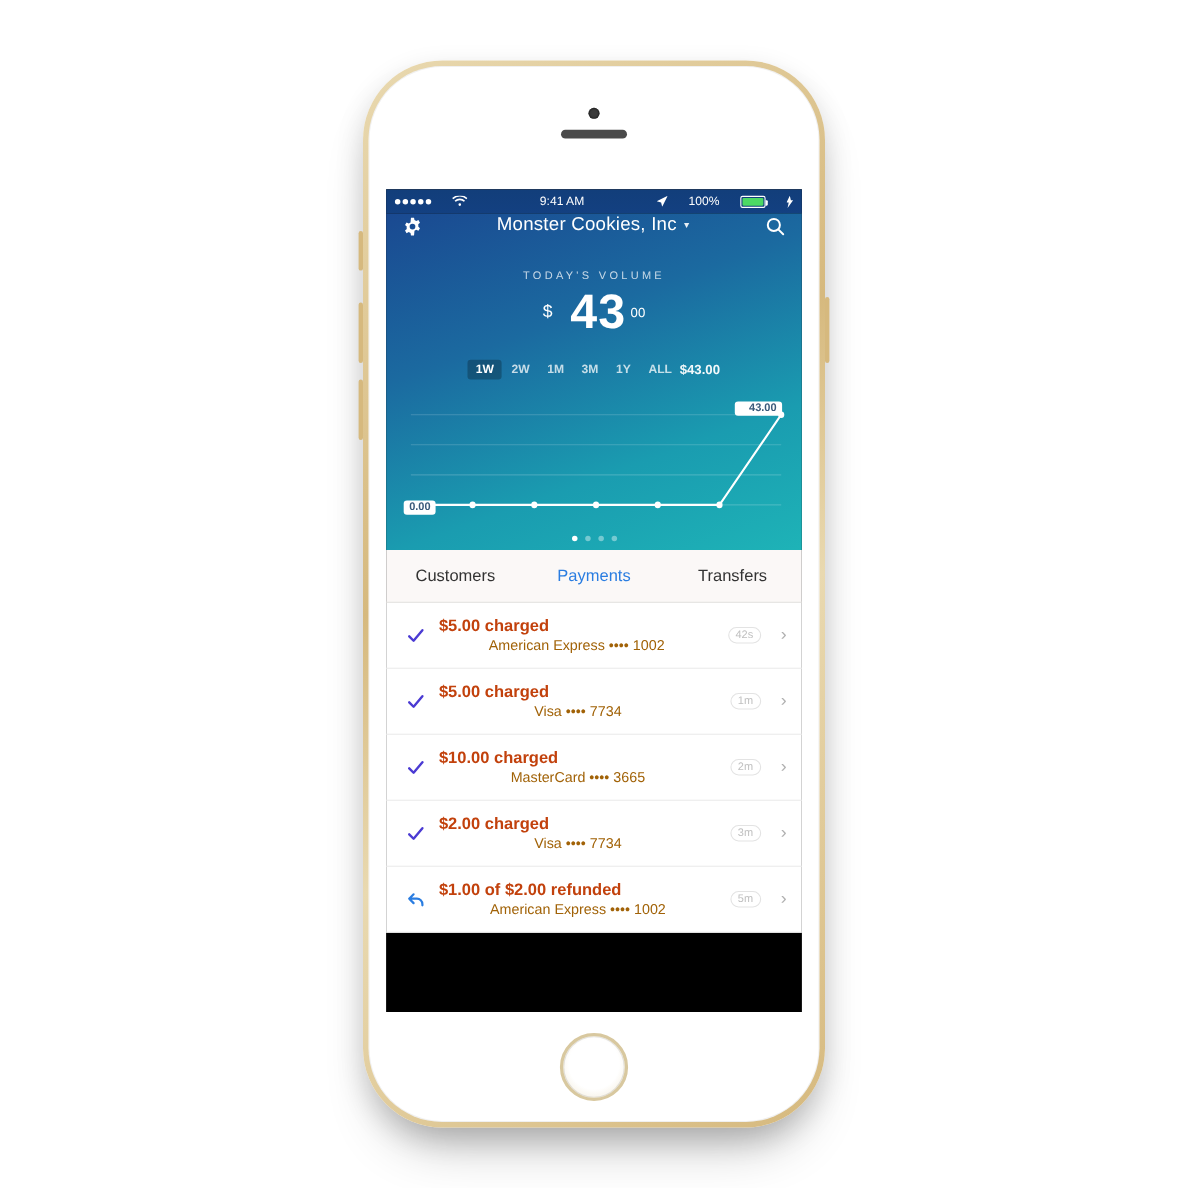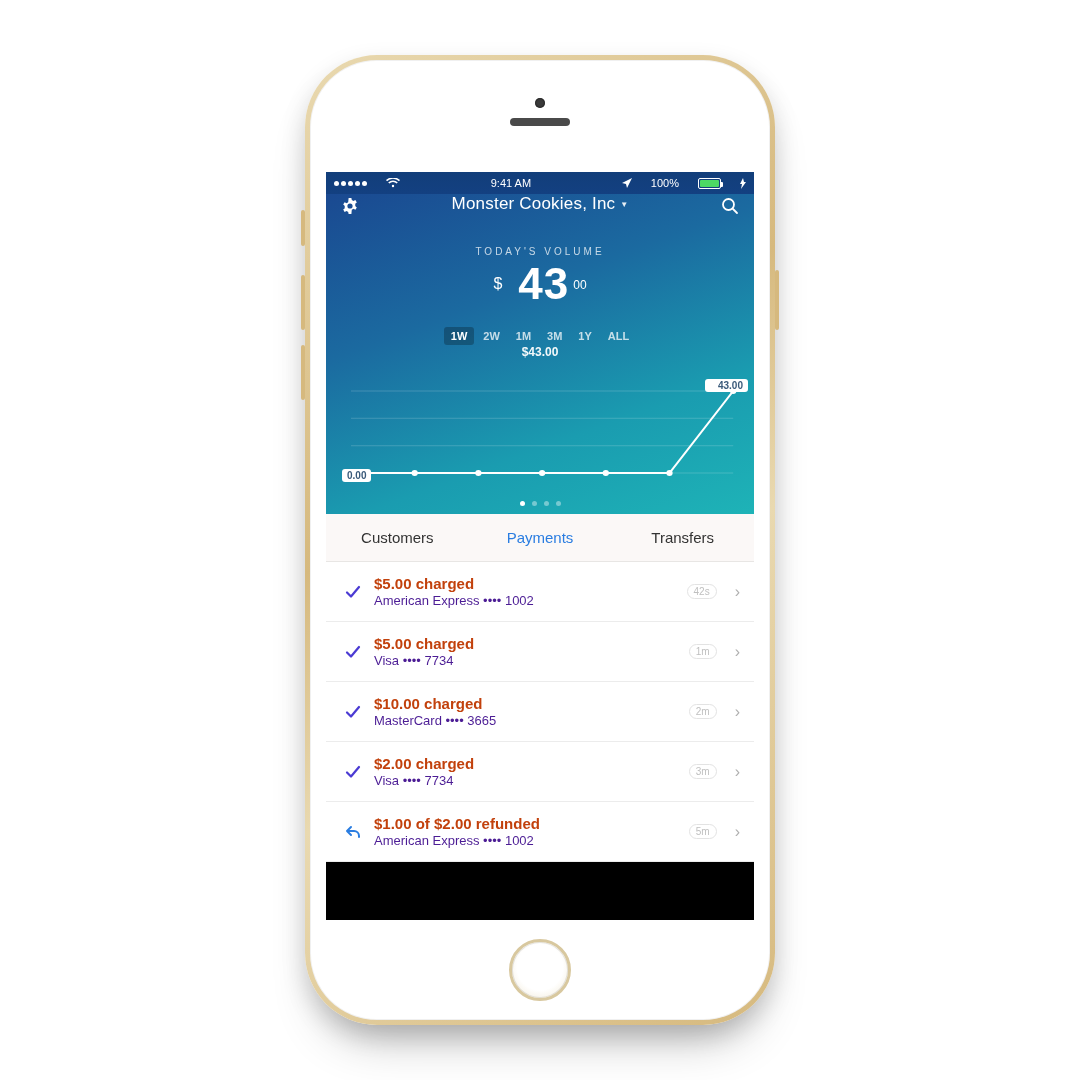--- a/index.html
+++ b/index.html
@@ -5,21 +5,21 @@
   * { box-sizing: border-box; margin: 0; padding: 0; }
   body {
     width: 1080px; height: 1080px;
     background: #ffffff;
     display: flex; align-items: center; justify-content: center;
     font-family: -apple-system, "Helvetica Neue", Helvetica, Arial, sans-serif;
   }
   
   .phone {
     position: relative;
-    width: 470px; height: 970px;
+    width: 420px; height: 970px;
     border-radius: 72px;
     background: linear-gradient(145deg, #e9d9b0, #d6b97e 40%, #e9d9b0 60%, #d6b97e);
     padding: 5px;
     box-shadow: 0 30px 50px -20px rgba(0,0,0,0.3), 0 10px 25px rgba(0,0,0,0.15);
   }
   .phone .side-btn { position: absolute; background: #d6b97e; border-radius: 3px; }
   .phone .side-btn.mute   { left: -4px; top: 155px; width: 4px; height: 36px; }
   .phone .side-btn.volup  { left: -4px; top: 220px; width: 4px; height: 55px; }
   .phone .side-btn.voldn  { left: -4px; top: 290px; width: 4px; height: 55px; }
   .phone .side-btn.power  { right: -4px; top: 215px; width: 4px; height: 60px; }
@@ -80,23 +80,23 @@
   .volume-line {
     text-align: center; margin-top: 8px;
     font-size: 10px; letter-spacing: 3px; opacity: 0.75; font-weight: 500;
   }
   .volume-amount { text-align: center; margin-top: 2px; display:flex; align-items:baseline; justify-content:center; gap:4px; }
   .volume-amount .cur { font-size: 16px; font-weight: 300; position:relative; top:-10px; }
   .volume-amount .big { font-size: 44px; font-weight: 700; letter-spacing: 1px; margin-left: 12px; }
   .volume-amount .cents { font-size: 12px; font-weight: 300; position:relative; top:-10px; }
 
   .range-row {
-    display:flex; align-items:center; justify-content: flex-start;
+    display:flex; align-items:center; justify-content: center;
     padding: 18px 18px 0 18px;
-    font-size: 12px; font-weight: 600; flex-direction: column;
+    font-size: 12px; font-weight: 600;
   }
   .ranges { display:flex; gap: 2px; }
   .range {
     padding: 3px 7px; border-radius: 3px; color: rgba(255,255,255,0.75); cursor:pointer;
     font-size: 11px;
   }
   .range.active { background: rgba(0,0,0,0.25); color: #fff; }
   .range-total { font-size: 12px; color: #fff; opacity: 0.95; }
 
   .chart {
@@ -104,21 +104,21 @@
     height: 120px;
     margin-top: 12px;
     padding: 0 4px;
   }
   .chart svg { width: 100%; height: 100%; display: block; }
   .pill {
     position: absolute; background: #fff; color: #3a5a7a; font-size: 10px; font-weight: 600;
     padding: 1px 5px; border-radius: 3px;
   }
   .pill.left { left: 16px; bottom: 9px; }
-  .pill.right { right: 6px; top: 8px; padding-left: 13px; }
+  .pill.right { right: 18px; top: 8px; padding-left: 13px; }
 
   .pager { display:flex; gap:7px; justify-content:center; margin-top:10px; }
   .pager span { width:5px; height:5px; border-radius:50%; background: rgba(255,255,255,0.4); }
   .pager span.active { background: #fff; }
 
   
   .tabs {
     display:flex; height: 48px; background: #fbf8f7;
     border-bottom: 1px solid #e8e6e4;
   }
@@ -130,21 +130,21 @@
   .row {
     display:flex; align-items:center; gap:12px;
     padding: 13px 14px 13px 18px;
     border-bottom: 1px solid #ececec;
     cursor: pointer;
   }
   .row .status-icon { width: 18px; display:flex; justify-content:center; color:#4b3bd3; }
   .row .status-icon.refund { color:#2a7de1; }
   .row .content { flex:1; }
   .row .title { font-size: 15px; font-weight: 600; color:#c2410c; }
-  .row .sub { font-size: 13px; color: #4c1d95; margin-top:1px; }
+  .row .sub { font-size: 13px; color: #a16207; margin-top:1px;text-align:center; }
   .row .time-pill {
     font-size: 10px; color:#bfbfbf; border:1px solid #e3e3e3; border-radius: 10px;
     padding: 1px 6px; margin-right: 6px;
   }
   .row .chev { color:#b0b0b0; font-size: 16px; }
 </style>
 </head>
 <body>
 
 <div class="phone">

